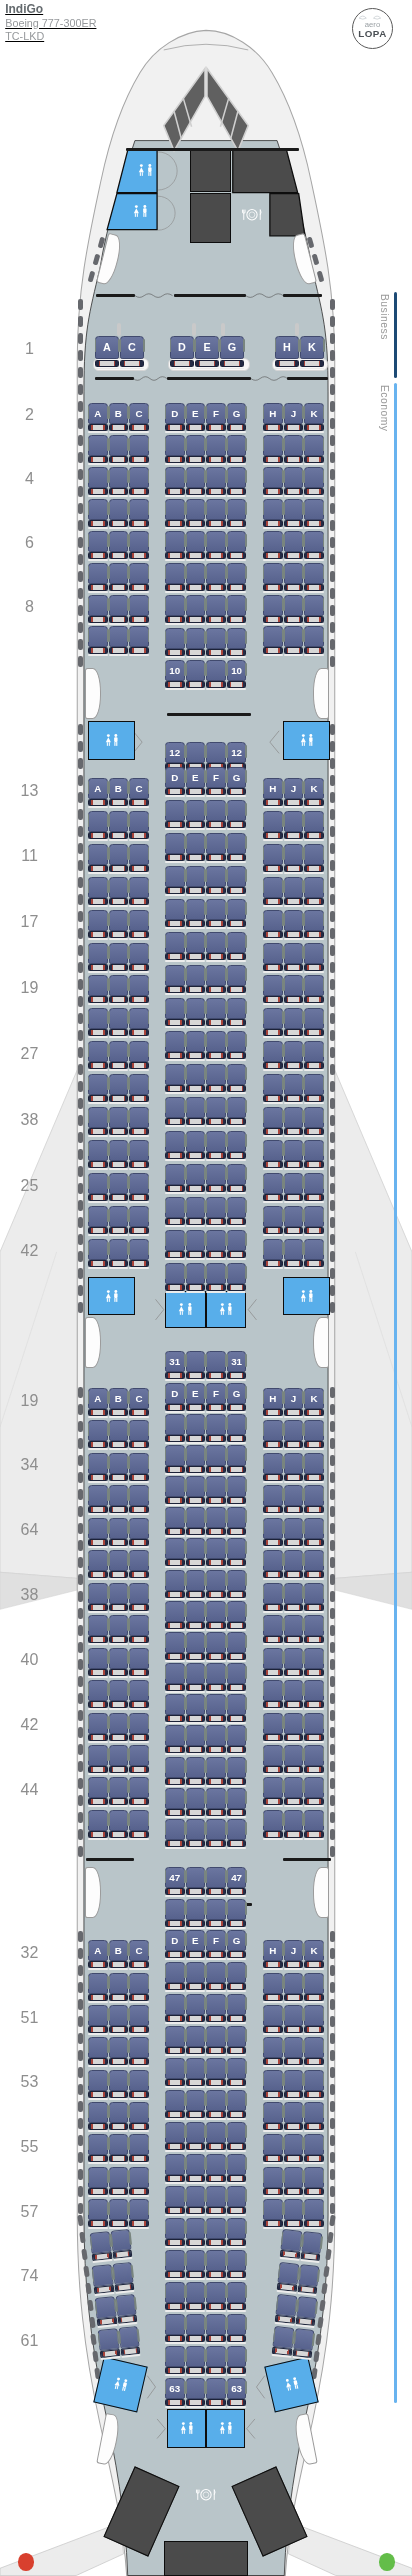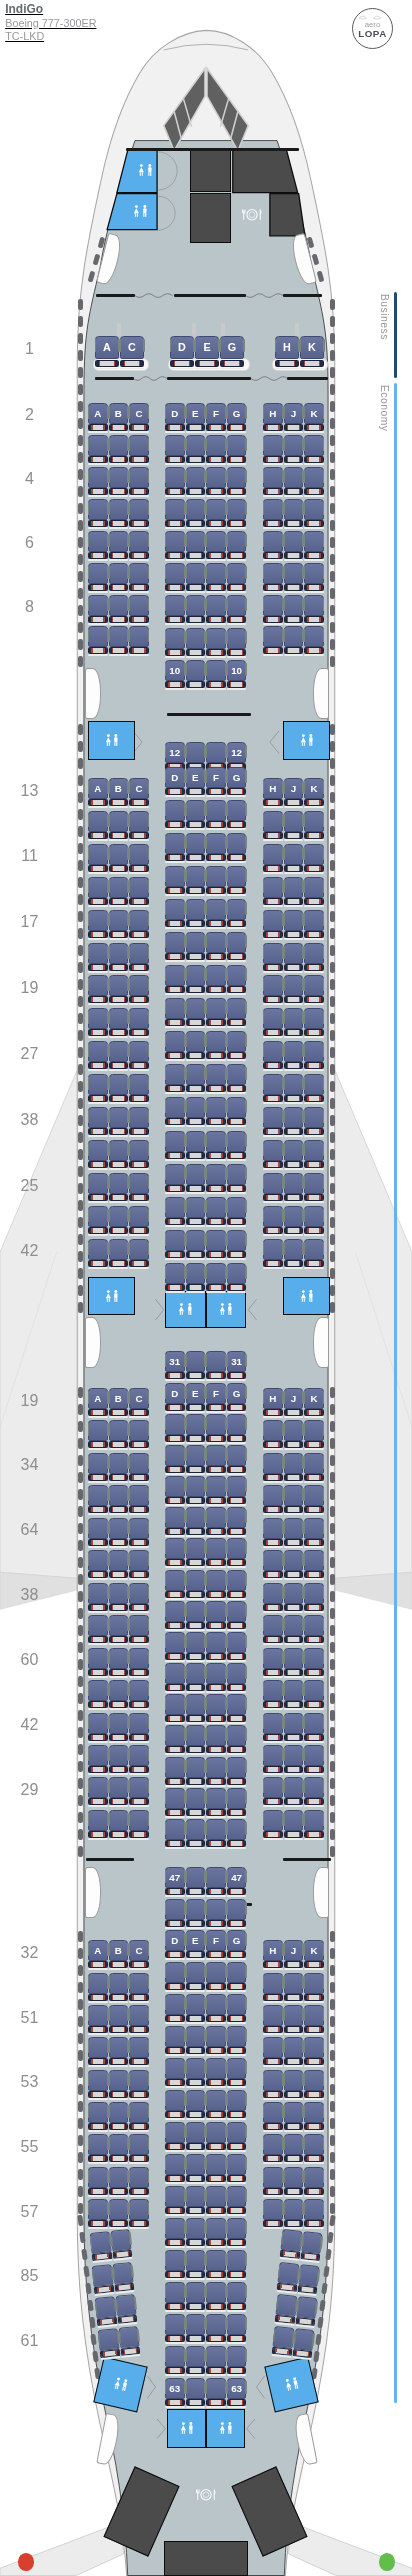--- a/index.html
+++ b/index.html
@@ -3574,24 +3574,24 @@
     <div class="rowlab" style="left: 13px; top: 913px;">17</div>
     <div class="rowlab" style="left: 13px; top: 979px;">19</div>
     <div class="rowlab" style="left: 13px; top: 1045px;">27</div>
     <div class="rowlab" style="left: 13px; top: 1111px;">38</div>
     <div class="rowlab" style="left: 13px; top: 1177px;">25</div>
     <div class="rowlab" style="left: 13px; top: 1242px;">42</div>
     <div class="rowlab" style="left: 13px; top: 1392px;">19</div>
     <div class="rowlab" style="left: 13px; top: 1456px;">34</div>
     <div class="rowlab" style="left: 13px; top: 1521px;">64</div>
     <div class="rowlab" style="left: 13px; top: 1586px;">38</div>
-    <div class="rowlab" style="left: 13px; top: 1651px;">60</div>
+    <div class="rowlab" style="left: 13px; top: 1651px;">40</div>
     <div class="rowlab" style="left: 13px; top: 1716px;">42</div>
-    <div class="rowlab" style="left: 13px; top: 1781px;">29</div>
+    <div class="rowlab" style="left: 13px; top: 1781px;">44</div>
     <div class="rowlab" style="left: 13px; top: 1944px;">32</div>
     <div class="rowlab" style="left: 13px; top: 2009px;">51</div>
     <div class="rowlab" style="left: 13px; top: 2073px;">53</div>
     <div class="rowlab" style="left: 13px; top: 2138px;">55</div>
     <div class="rowlab" style="left: 13px; top: 2203px;">57</div>
-    <div class="rowlab" style="left: 13px; top: 2267px;">85</div>
+    <div class="rowlab" style="left: 13px; top: 2267px;">74</div>
     <div class="rowlab" style="left: 13px; top: 2332px;">61</div>
   </div>
 
 
 </body></html>

